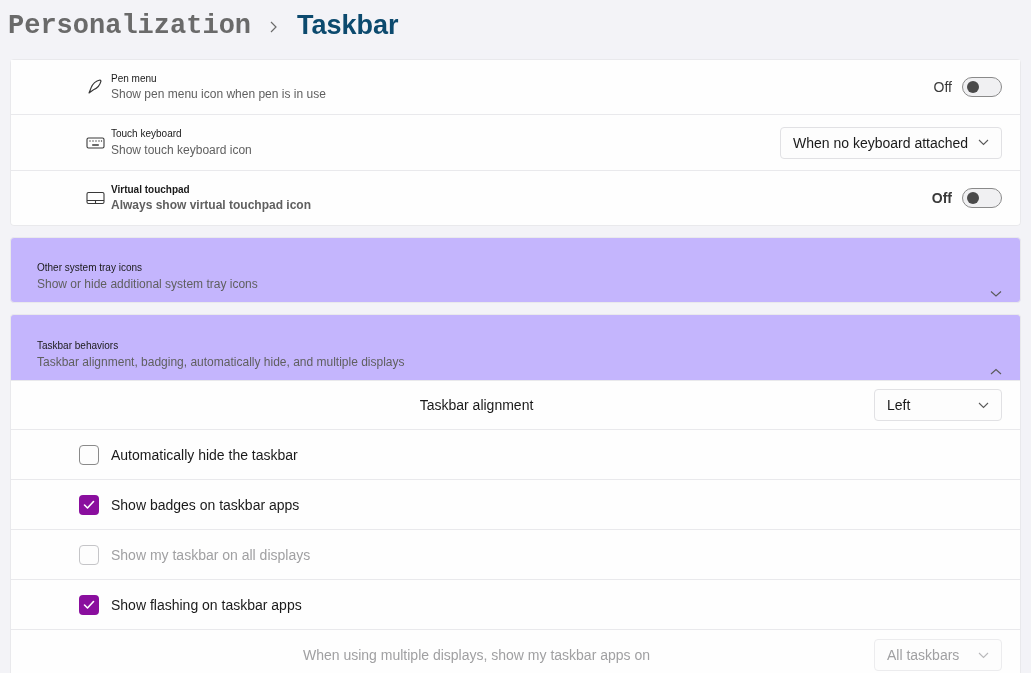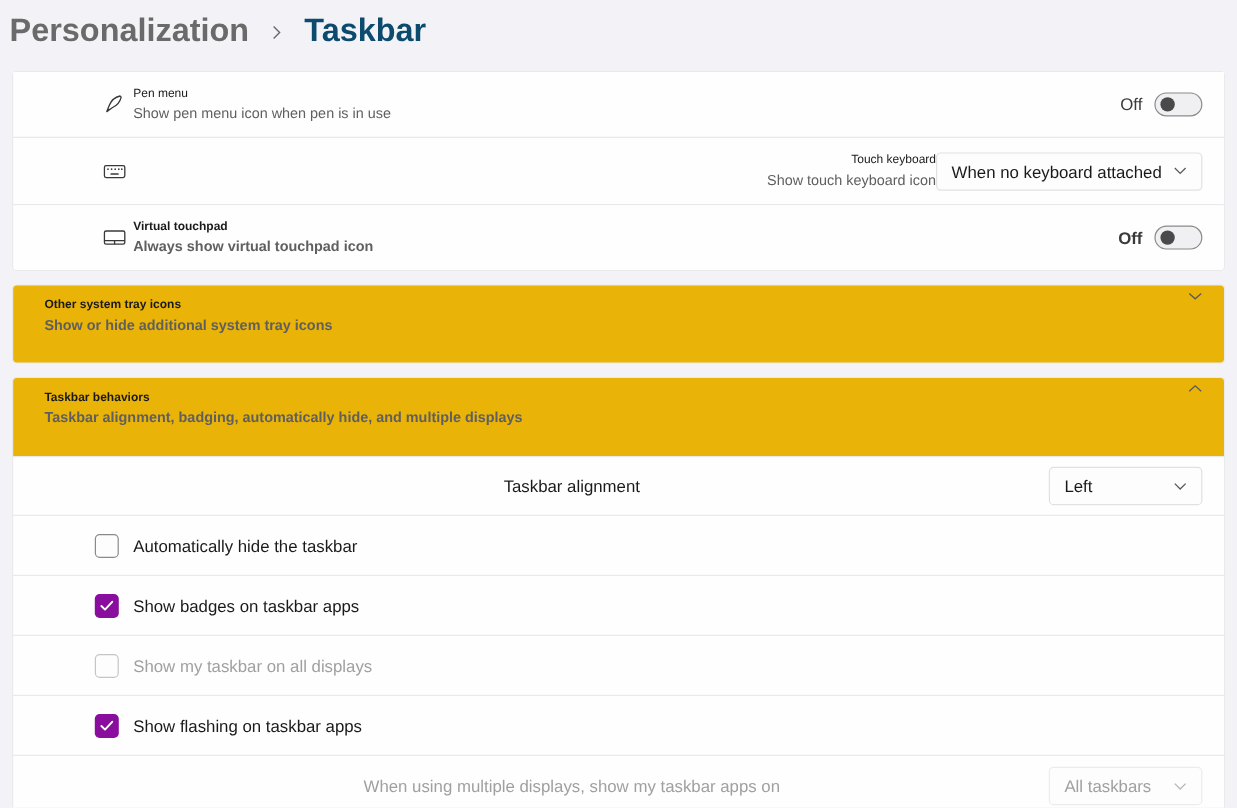--- a/index.html
+++ b/index.html
@@ -18,20 +18,21 @@
     .breadcrumb {
       display: flex;
       align-items: center;
       gap: 18px;
       padding: 10px 8px 18px 8px;
     }
     .breadcrumb .parent {
       font-size: 27px;
       font-weight: 600;
       color: #6a6a6a;
+      font-family: Liberation Mono, monospace;
     }
     .breadcrumb .chevron-r {
       color: #6a6a6a;
       font-size: 12px;
       position: relative;
       top: 3px;
     }
     .breadcrumb .current {
       font-size: 27px;
       font-weight: 600;
@@ -176,29 +177,28 @@
     }
     .plain-label {
       font-size: 14px;
       color: #1a1a1a;
       flex: 1;
       text-align: center;
     }
     .plain-label.disabled { color: #a0a0a2; }
     .dropdown.disabled { color: #a0a0a2; border-color: #ececee; }
     .exp-header {
-      background: #eab308;
+      background: #c4b5fd;
       border: 1px solid #e9e9ec;
       border-radius: 4px;
       display: flex;
-      align-items: flex-start;
+      align-items: flex-end;
       padding: 0 18px 0 26px;
       min-height: 66px;
       margin-bottom: 3px;
-      font-weight: bold;
     }
     .exp-header.expanded { border-radius: 4px 4px 0 0; border-bottom: none; margin-bottom: 0; }
     .exp-header .texts { flex: 1; }
     .behaviors-group > .plain-row:first-child {
         border-top: none;
     }
   </style>
 </head>
 <body>
 
@@ -226,21 +226,21 @@
         <div class="title">Pen menu</div>
         <div class="desc">Show pen menu icon when pen is in use</div>
       </div>
       <span class="toggle-state">Off</span>
       <span class="toggle">
           <span class="knob"></span>
         </span>
     </div>
     <div class="sep-inside"></div>
 
-    <div class="row sub" style="border-radius:0;margin-bottom:0;border-top:none;border-bottom:none;text-align:right;">
+    <div class="row sub" style="border-radius:0;margin-bottom:0;border-top:none;border-bottom:none;">
       <div class="icon-slot">
         <svg width="19" height="14" viewBox="0 0 19 14">
             <rect x="1" y="2" width="17" height="10" rx="1.5" fill="none" stroke="#383838" stroke-width="1.1"></rect>
             <circle cx="4" cy="5" r="0.7" fill="#383838"></circle>
             <circle cx="7" cy="5" r="0.7" fill="#383838"></circle>
             <circle cx="10" cy="5" r="0.7" fill="#383838"></circle>
             <circle cx="13" cy="5" r="0.7" fill="#383838"></circle>
             <circle cx="15.5" cy="5" r="0.7" fill="#383838"></circle>
             <rect x="6" y="8.3" width="7" height="1.4" rx="0.7" fill="#383838"></rect>
           </svg>

